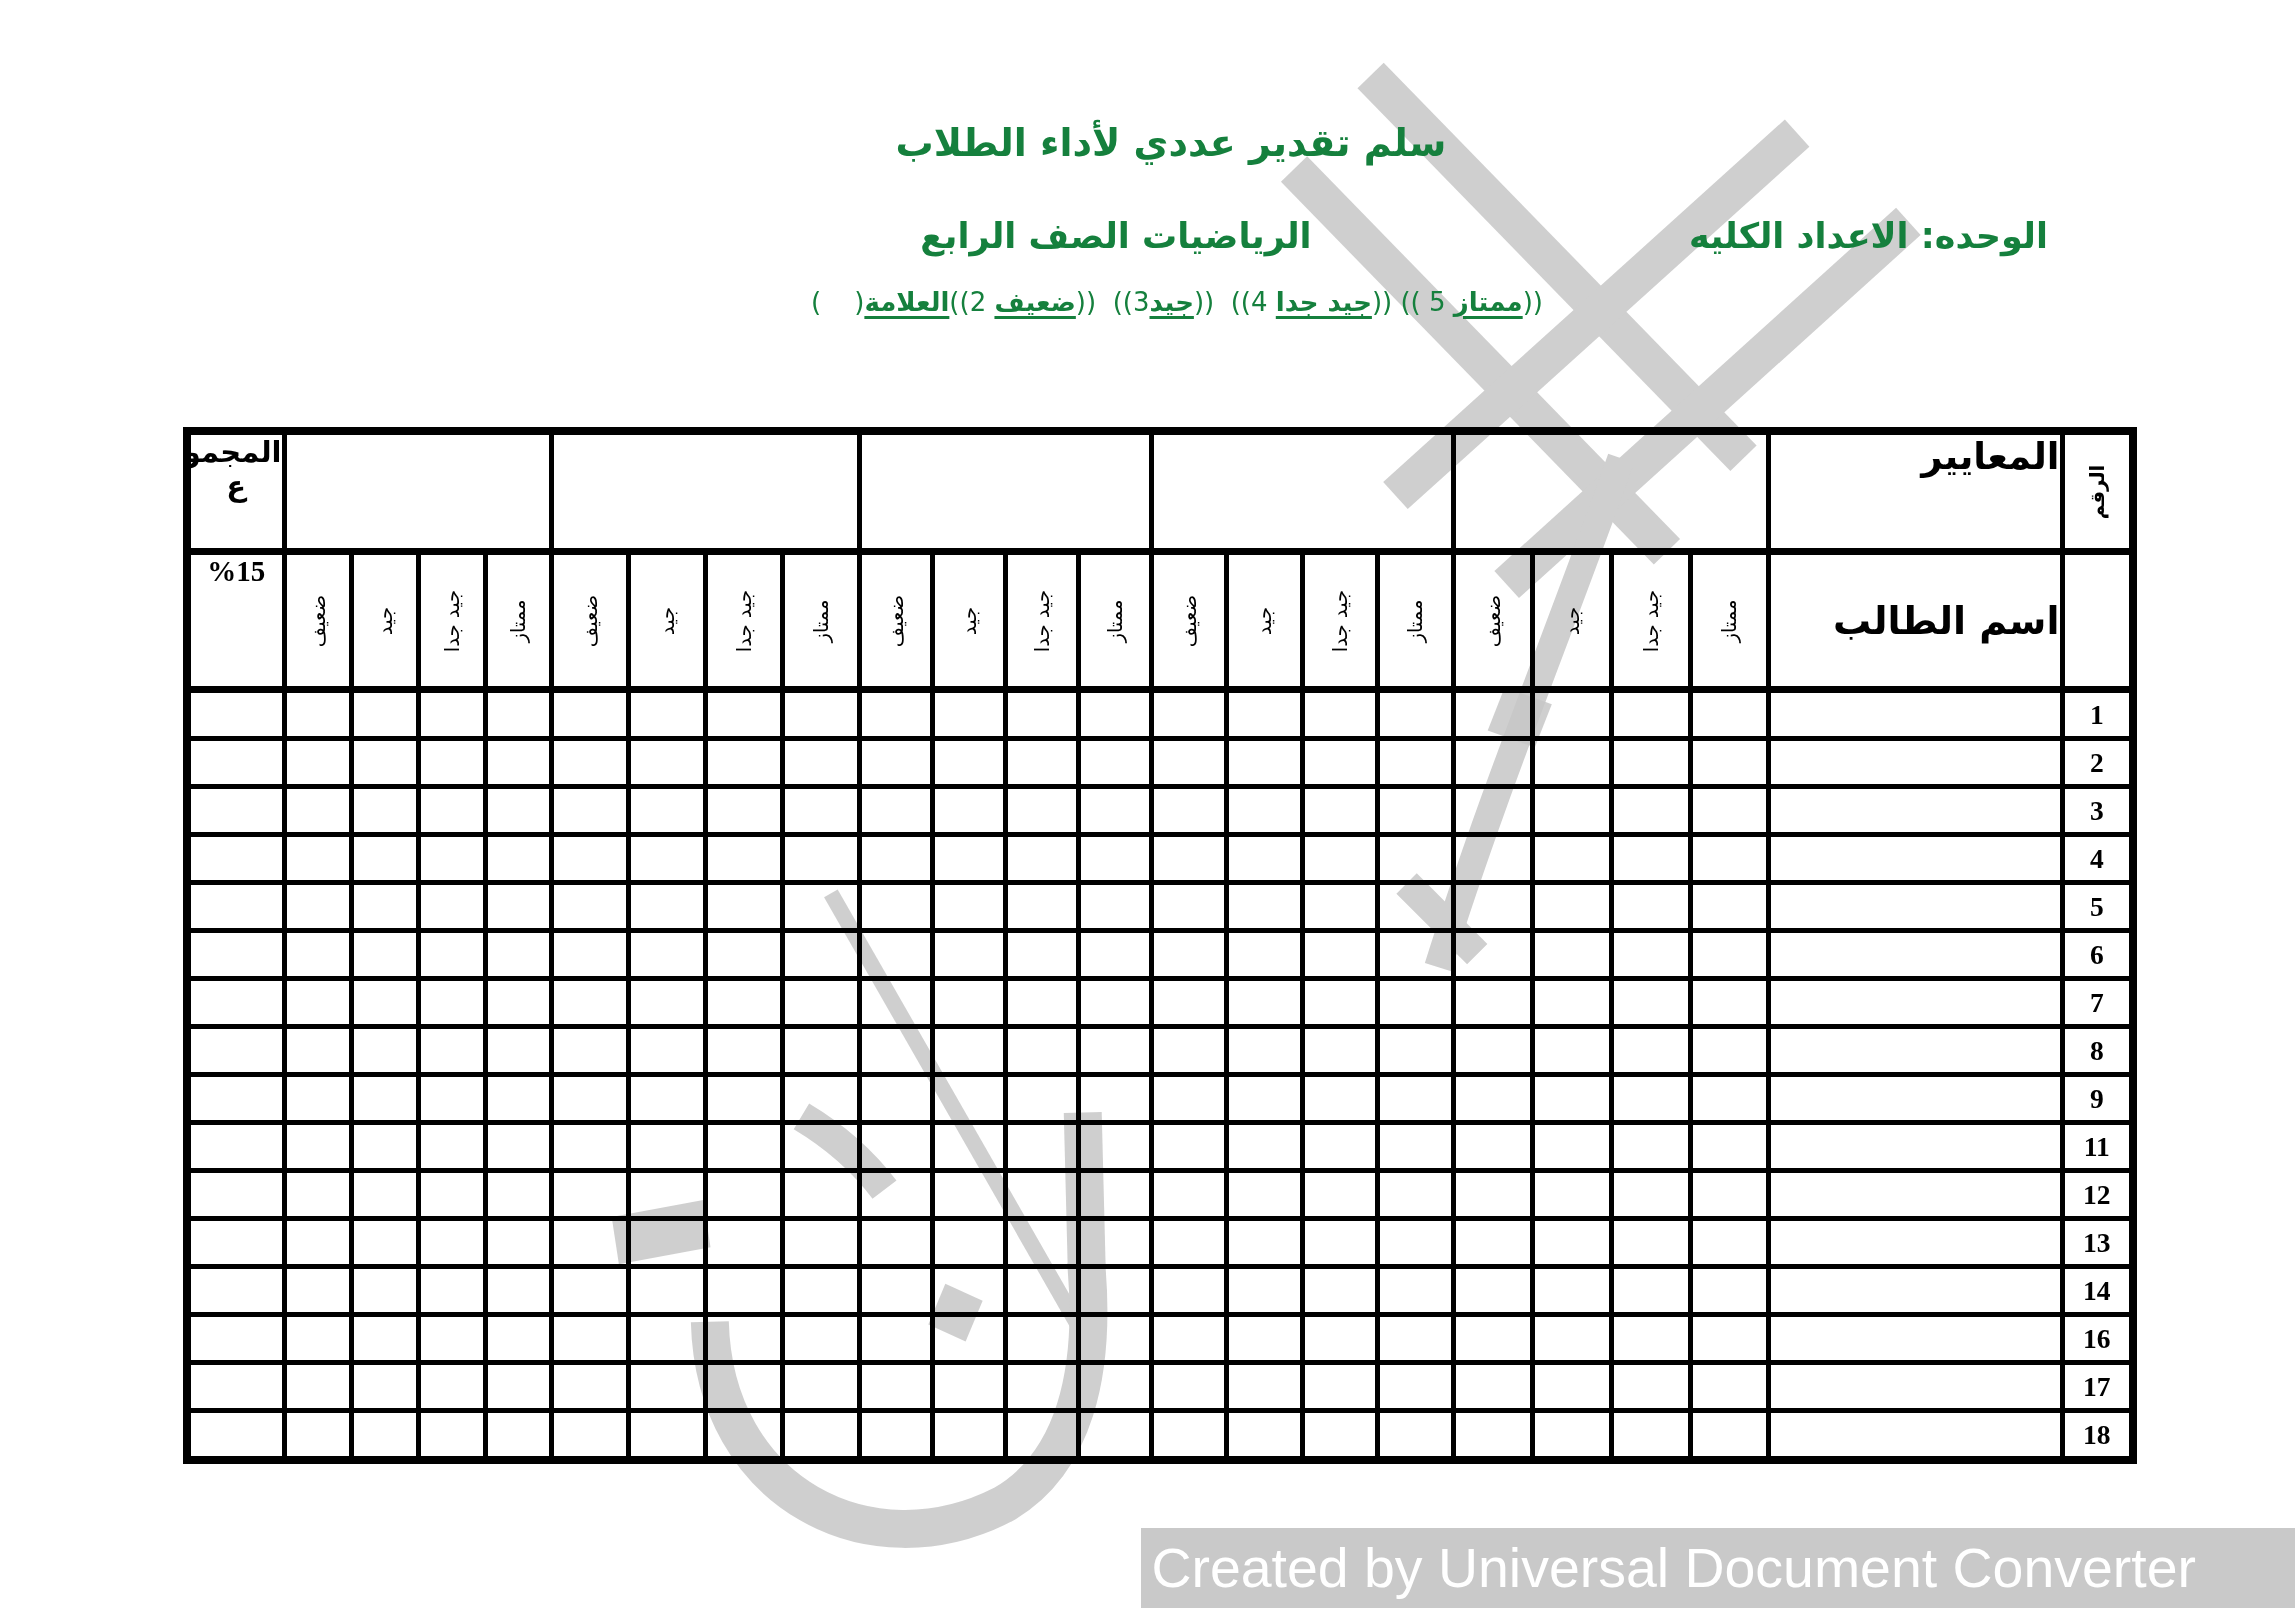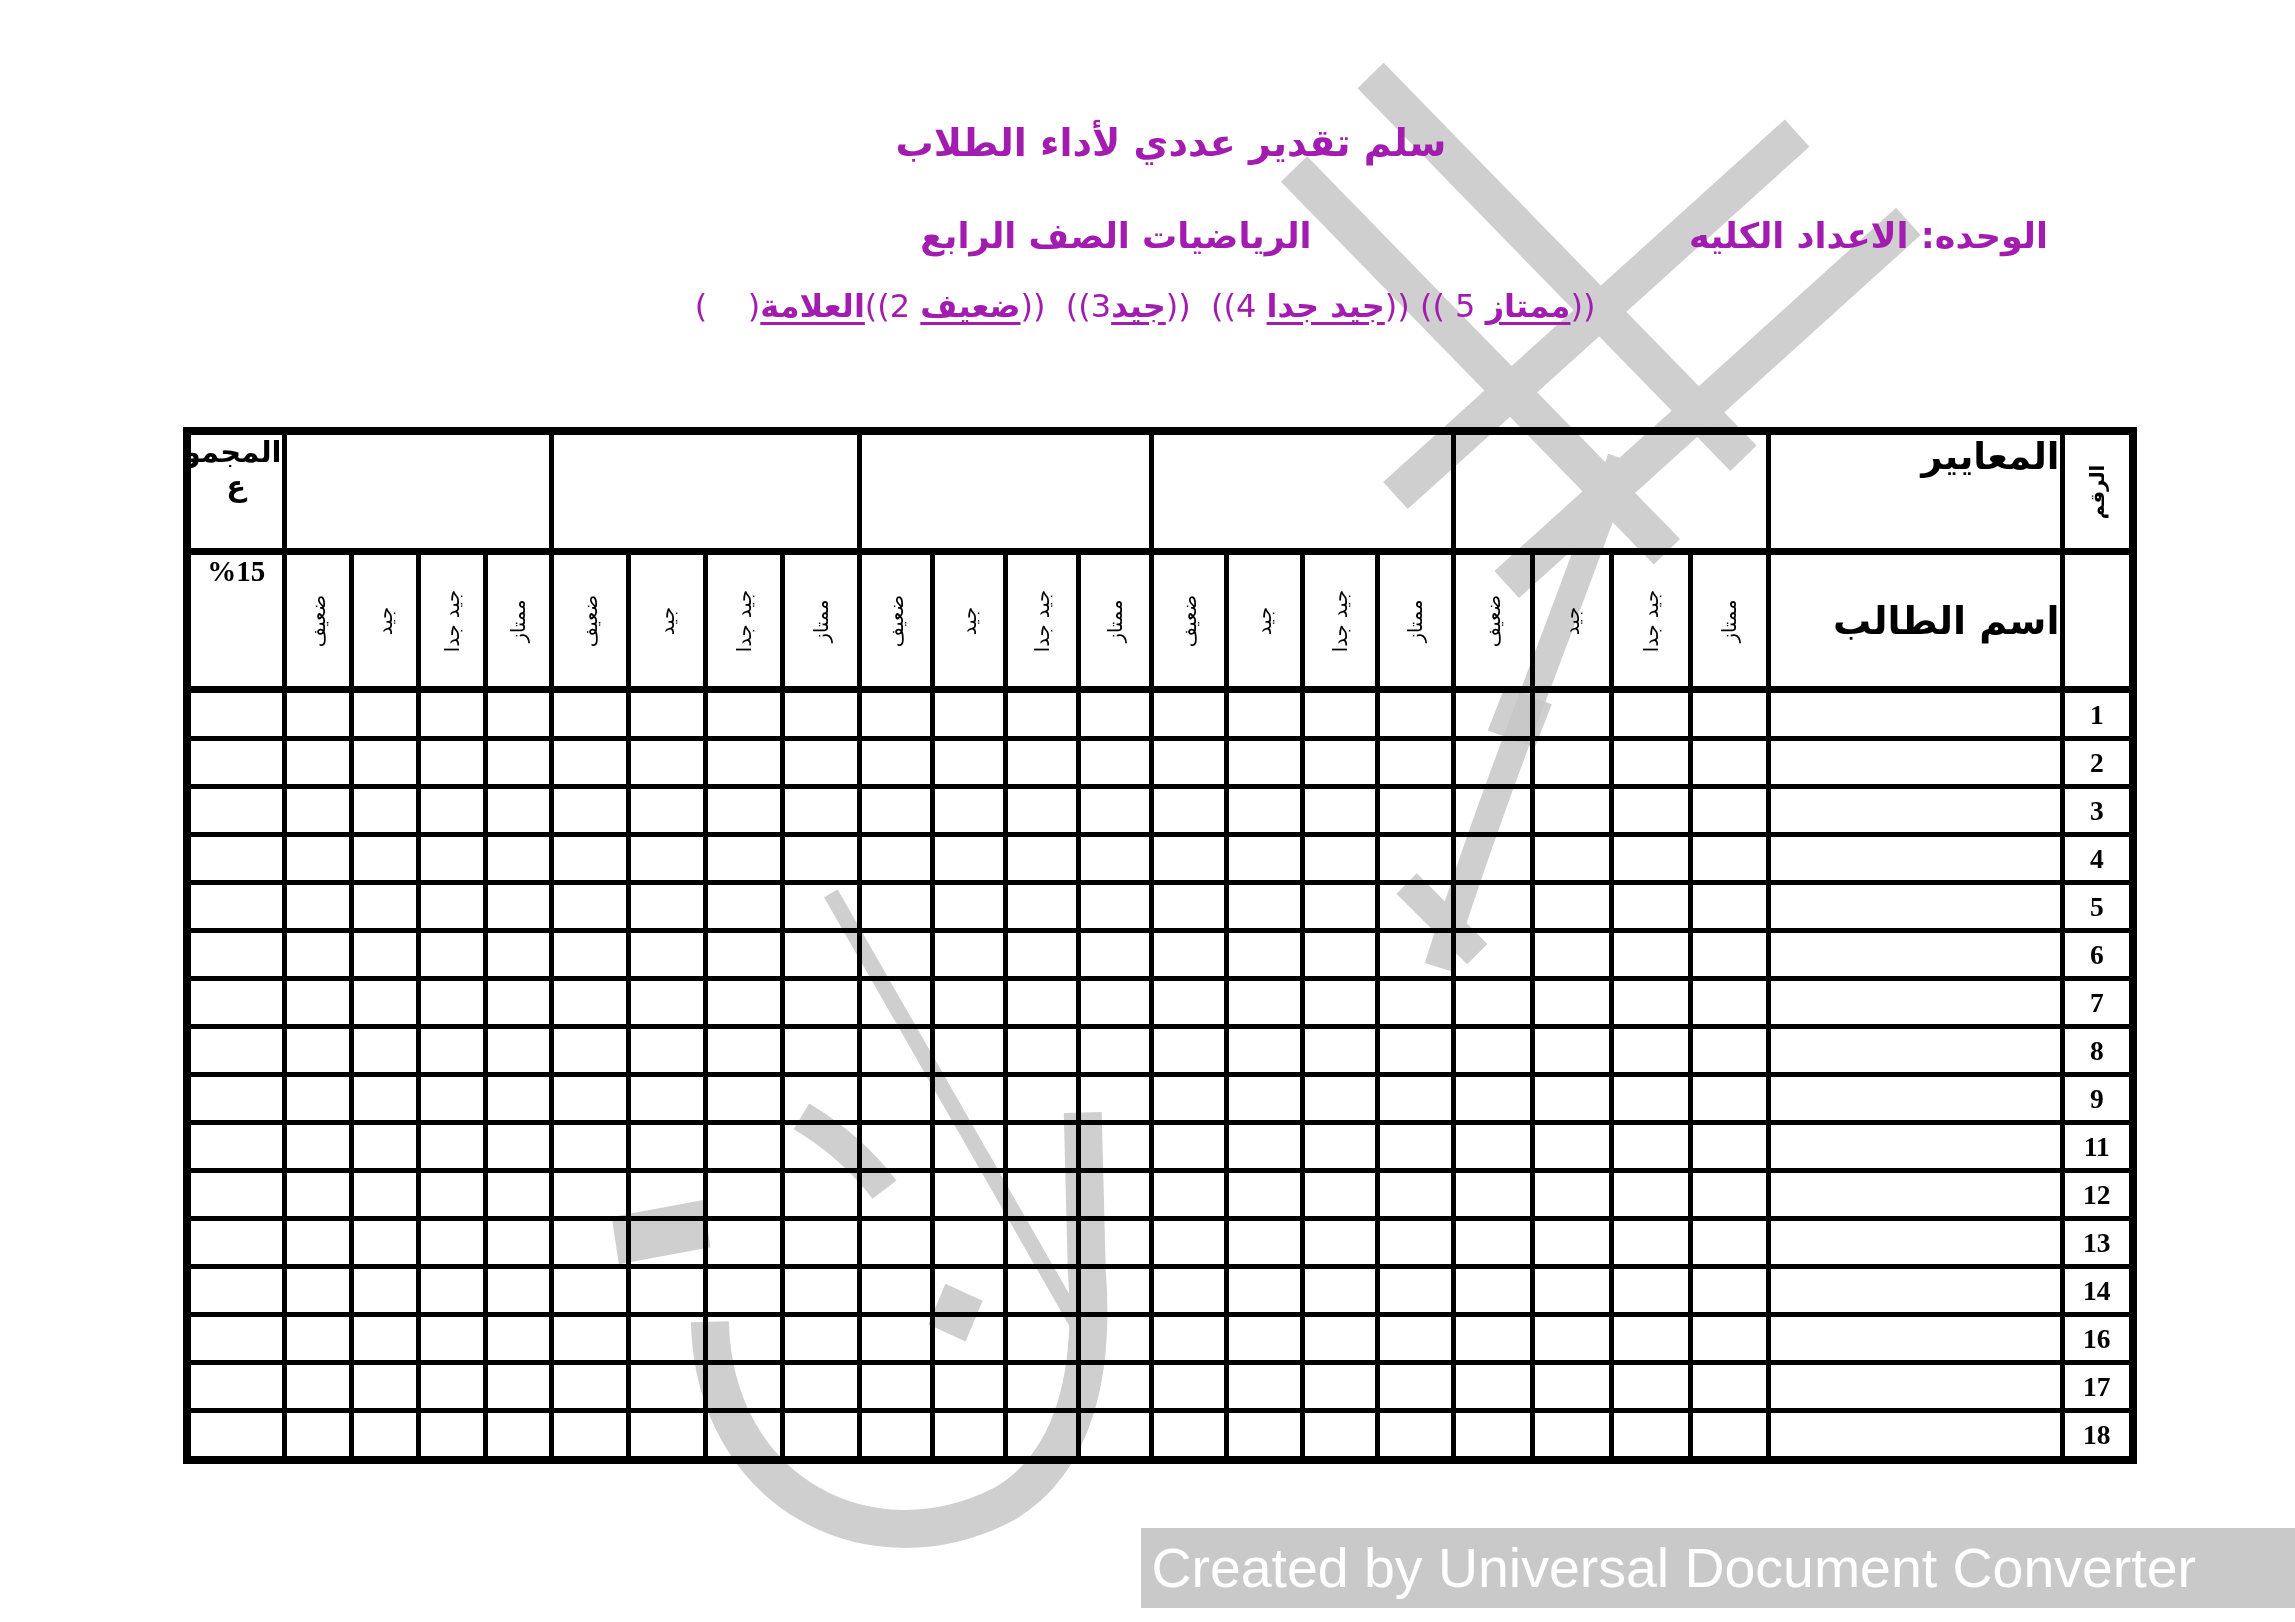--- a/index.html
+++ b/index.html
@@ -6,29 +6,29 @@
   .page{
     position:relative;
     width:2295px;height:1623px;
     background:#ffffff;
     overflow:hidden;
     font-family:"DejaVu Sans", sans-serif;
   }
   
   .wm{position:absolute;left:0;top:0;z-index:0;}
   
-  .txt{position:absolute;z-index:2;color:#a21caf;}
+  .txt{position:absolute;z-index:2;color:#15803d;}
   .title1{left:870px;top:121px;width:602px;text-align:center;
           font-size:38px;font-weight:bold;direction:rtl;}
   .title2{left:789px;top:216px;width:654px;text-align:center;
           font-size:35px;font-weight:bold;direction:rtl;}
   .unit{right:148px;top:216px;width:458px;text-align:left;
         font-size:35px;font-weight:bold;direction:rtl;}
-  .scale{left:589px;top:287px;width:1112px;text-align:center;
-         font-size:32px;direction:rtl;white-space:pre-wrap;}
+  .scale{left:621px;top:287px;width:1112px;text-align:center;
+         font-size:26px;direction:rtl;white-space:pre-wrap;}
   .seg-bold{font-weight:bold;text-decoration:underline;text-decoration-thickness:2.6px;text-underline-offset:5.2px;}
   
   table.sheet{
     position:absolute;left:183px;top:427px;z-index:1;
     width:1942px;table-layout:fixed;border-collapse:collapse;
     border:8.5px solid #000;background:transparent;
   }
   table.sheet td{border:5.9px solid #000;padding:0;background:transparent;overflow:hidden;}
   #header-row-1>td{height:113px;border-bottom-width:7.9px;margin-left:32px;}
   #header-row-2>td{height:131px;border-bottom-width:7.9px;}

